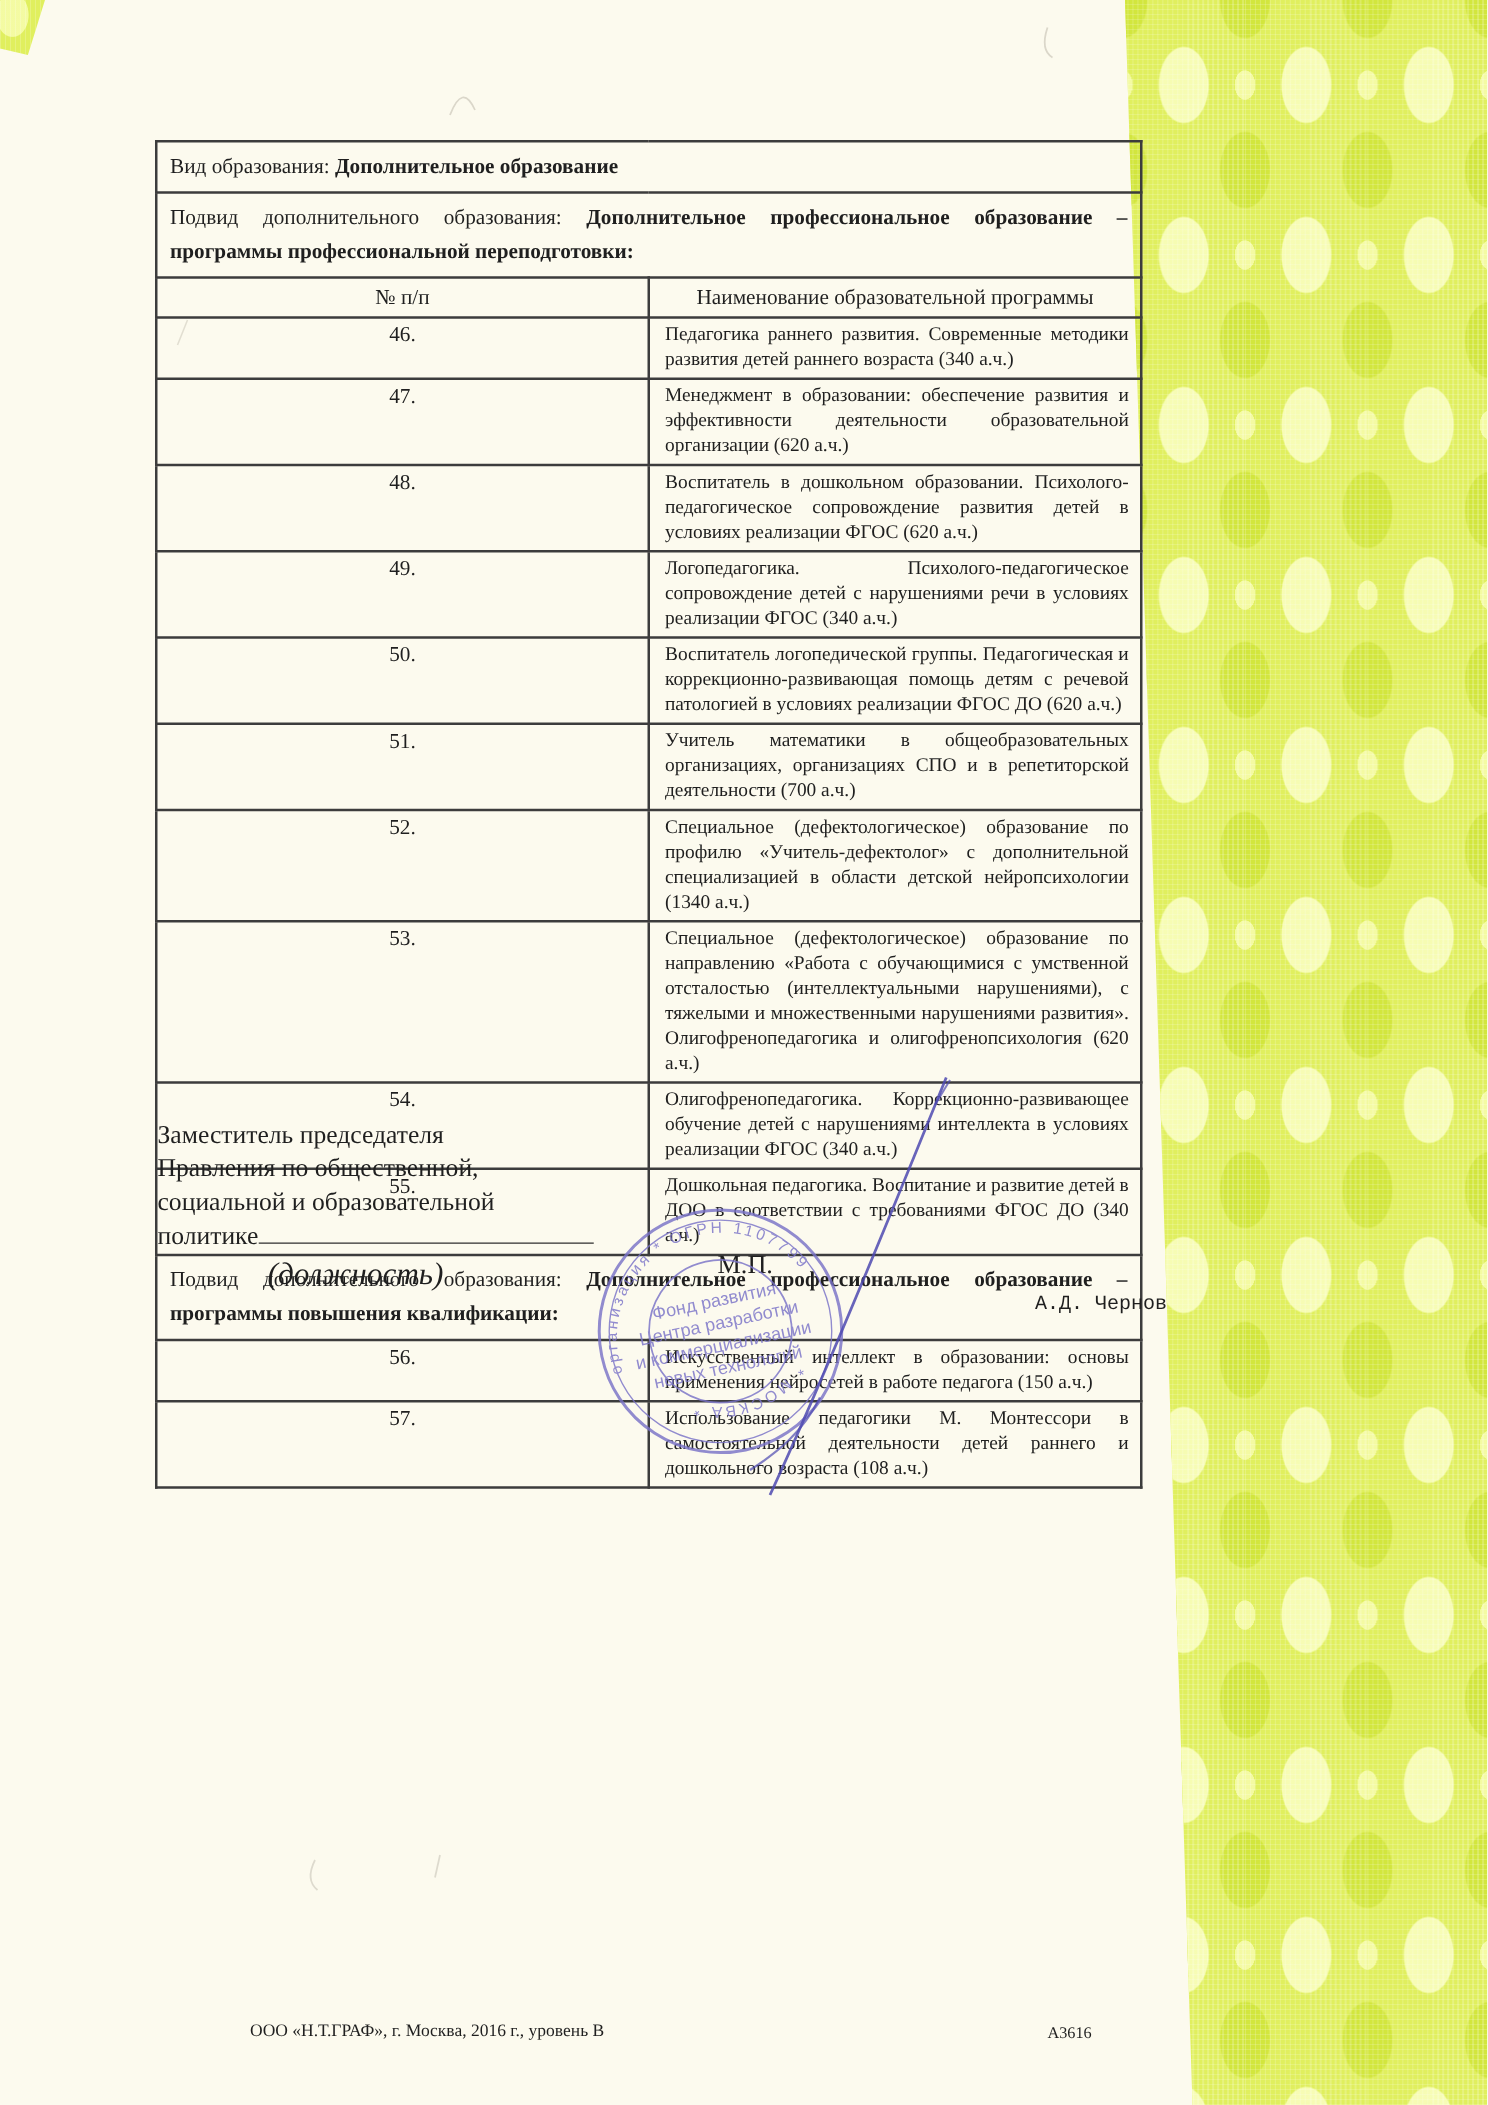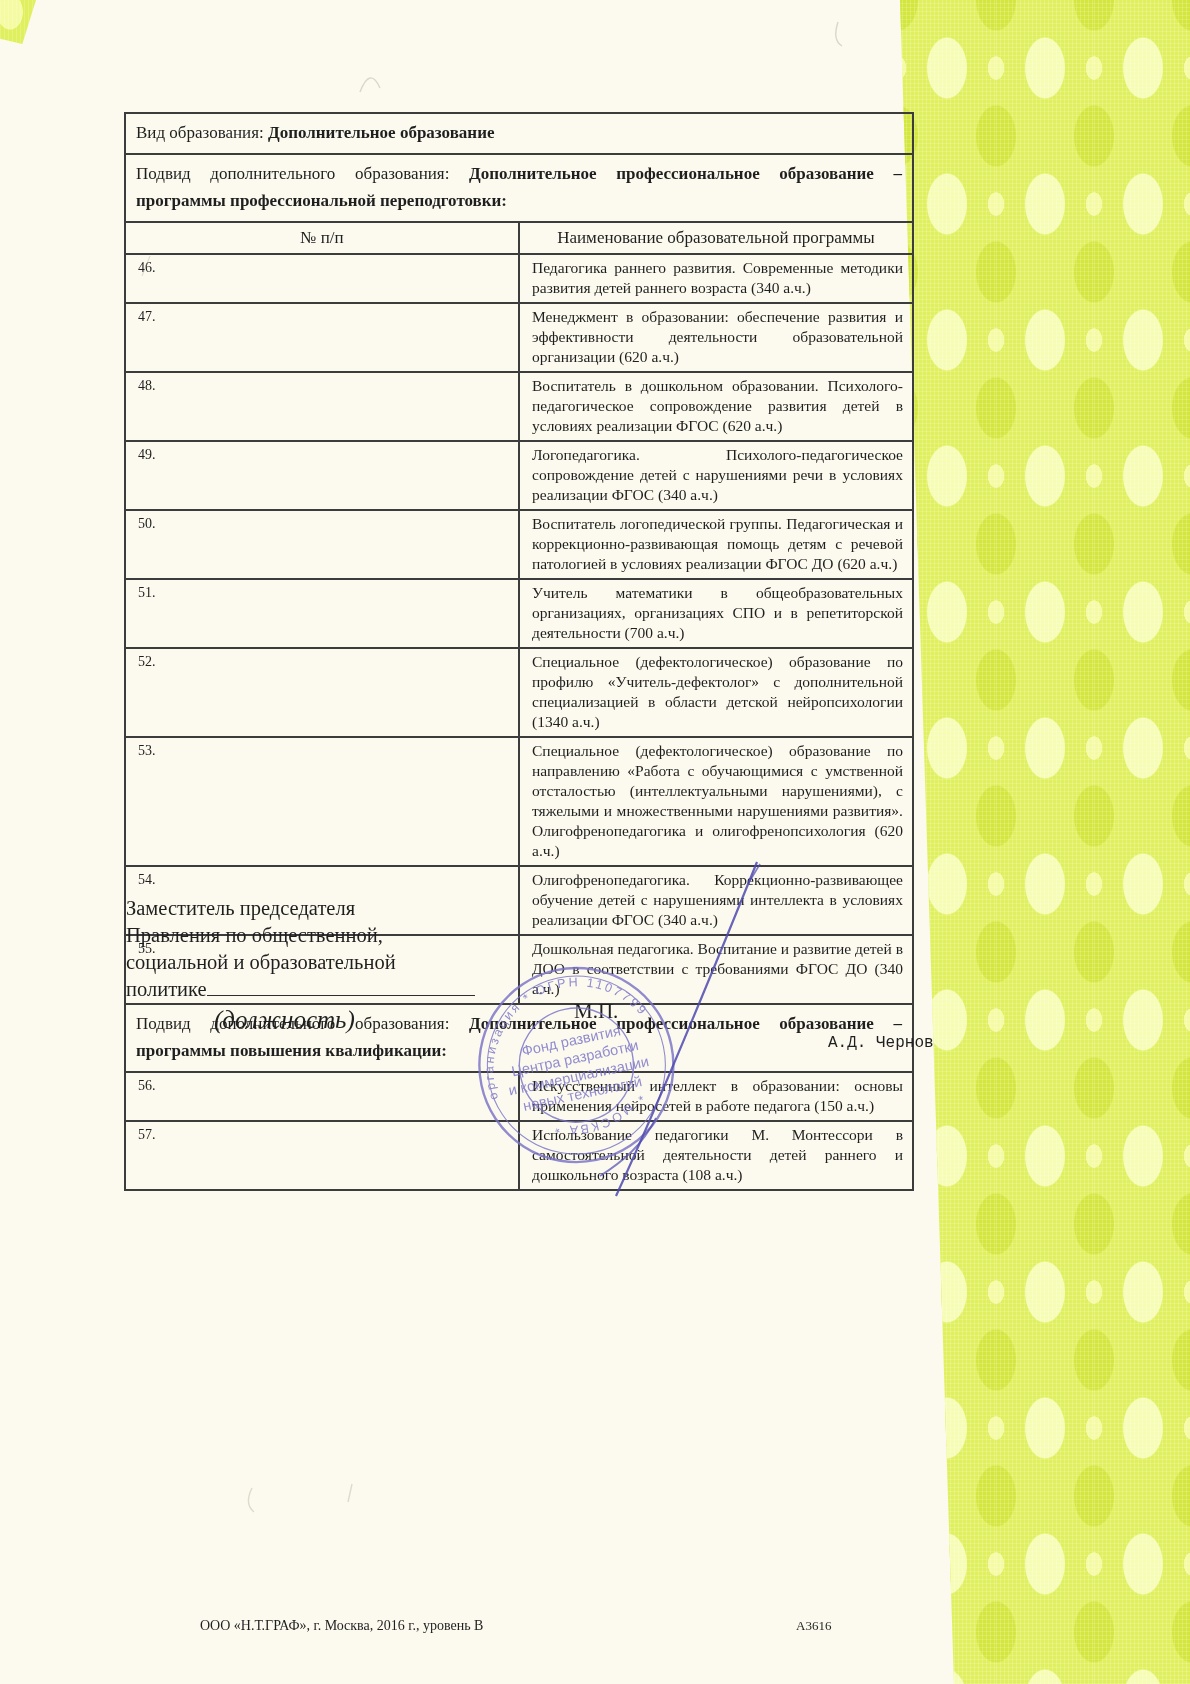--- a/index.html
+++ b/index.html
@@ -35,21 +35,21 @@
   }
 
   
   .doc{position:absolute;left:124px;top:112px;width:790px;}
   table.lic{width:100%;border-collapse:collapse;table-layout:fixed;}
   table.lic td{border:2px solid #3c3c3c;vertical-align:top;}
   td.sect{padding:5px 10px 7px 10px;font-size:17px;line-height:27px;text-align:justify;}
   td.sect .b{font-weight:bold;}
   td.colhead-num{width:90px;text-align:center;font-size:17px;padding:5px 2px;border-radius:14px;}
   td.colhead-name{text-align:center;font-size:17px;padding:5px 2px;}
-  td.num{width:90px;text-align:left;font-size:14px;padding:3px 12px;line-height:20px;}
+  td.num{width:90px;text-align:center;font-size:17px;padding:3px 12px;line-height:20px;}
   td.prog{font-size:15.5px;line-height:20px;padding:3px 9px 4px 12px;text-align:justify;margin-top:24px;}
 
   
   .sig-left{position:absolute;left:126px;top:895px;width:420px;font-size:20.5px;line-height:27px;}
   .uline{display:inline-block;width:268px;border-bottom:1.6px solid #2e2e2e;height:18px;}
   .dolzh{font-style:italic;font-size:25px;margin-top:3px;margin-left:88px;}
   .mp{position:absolute;left:574px;top:999px;font-size:21px;}
   .sig-name{position:absolute;left:828px;top:1034px;font-size:16px;white-space:nowrap;font-family:Liberation Mono, monospace;}
 
   
@@ -59,21 +59,21 @@
   .stamp circle{fill:none;stroke:#7a73c8;}
   .stamp text{fill:#7a73c8;font-family:"Liberation Sans","DejaVu Sans",sans-serif;}
   .stamp .ring{font-size:12.5px;letter-spacing:2.5px;}
   .stamp .ctr{font-size:14.5px;text-anchor:middle;}
 
   
   .overlay{position:absolute;left:0;top:0;width:1190px;height:1684px;pointer-events:none;}
 
   
   .footer-left{position:absolute;left:200px;top:1618px;font-size:14px;}
-  .footer-right{position:absolute;left:796px;top:1618px;font-size:13px;}
+  .footer-right{position:absolute;left:838px;top:1618px;font-size:13px;}
 </style>
 </head>
 <body>
 
 <div class="page">
 
   <div class="band"></div>
   <div class="corner-patch"></div>
 
   <div class="doc">

